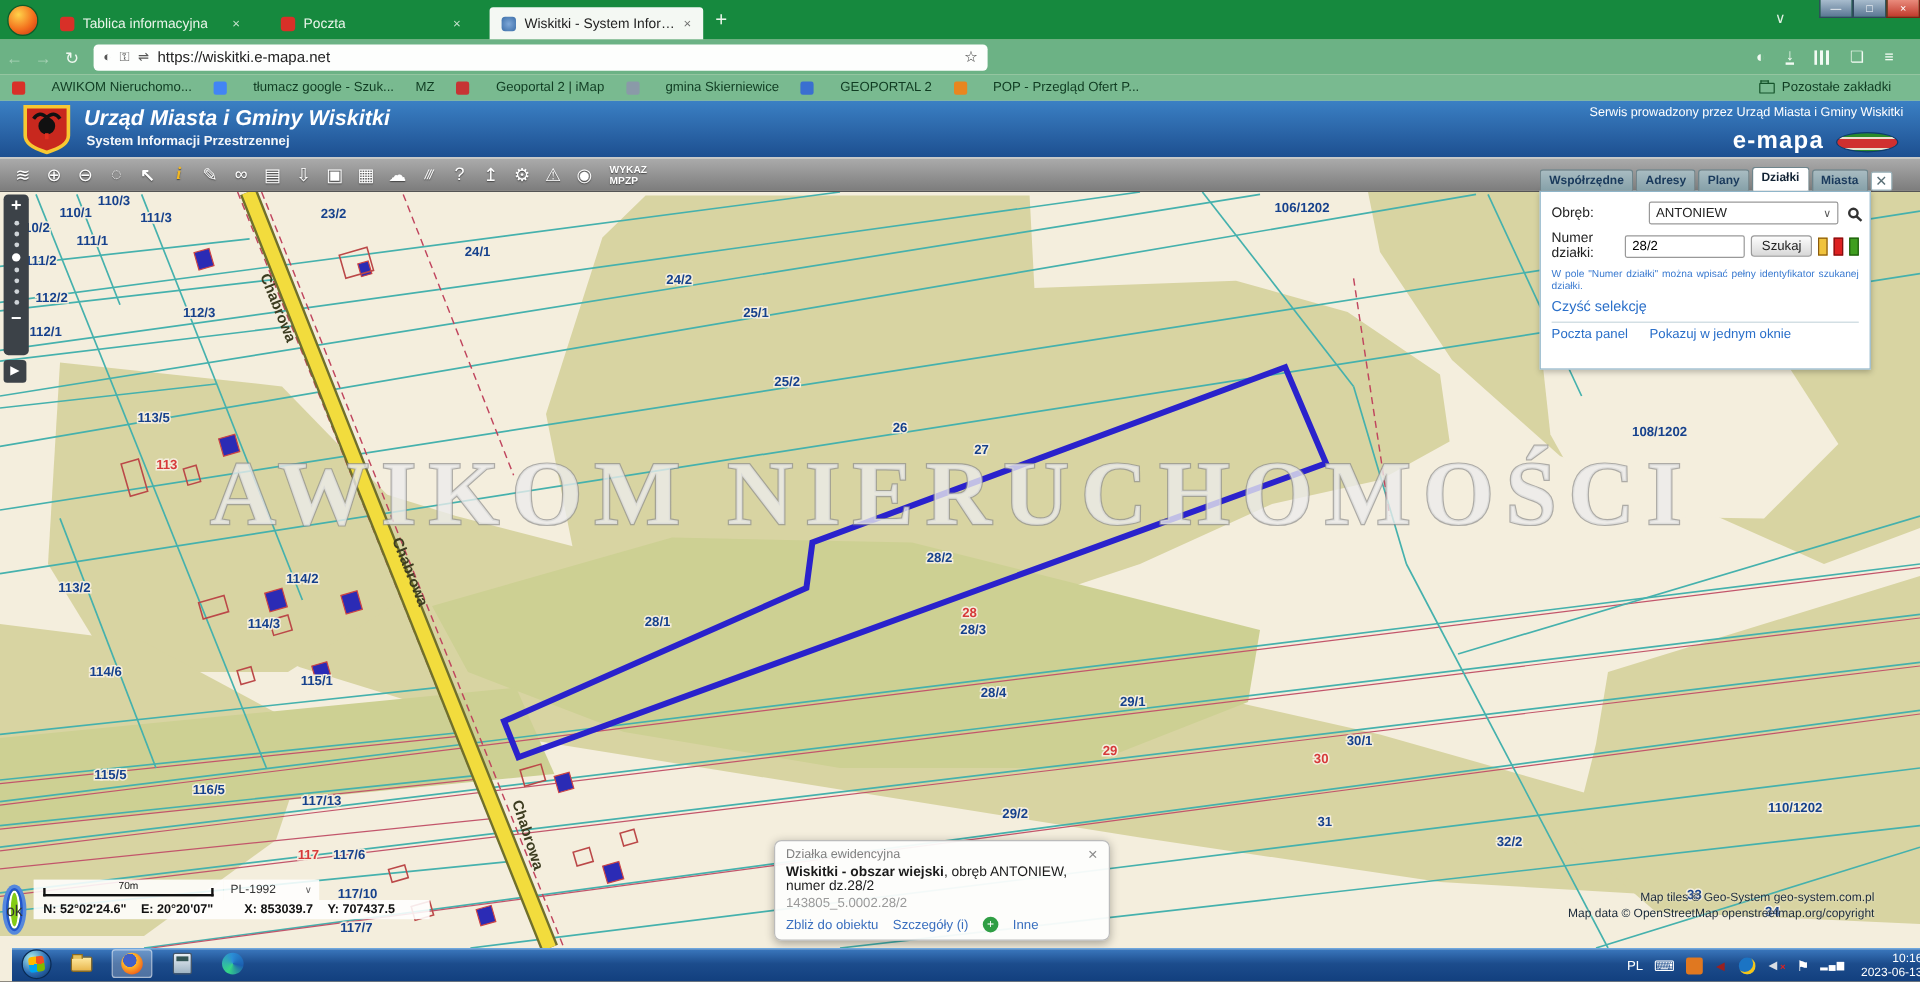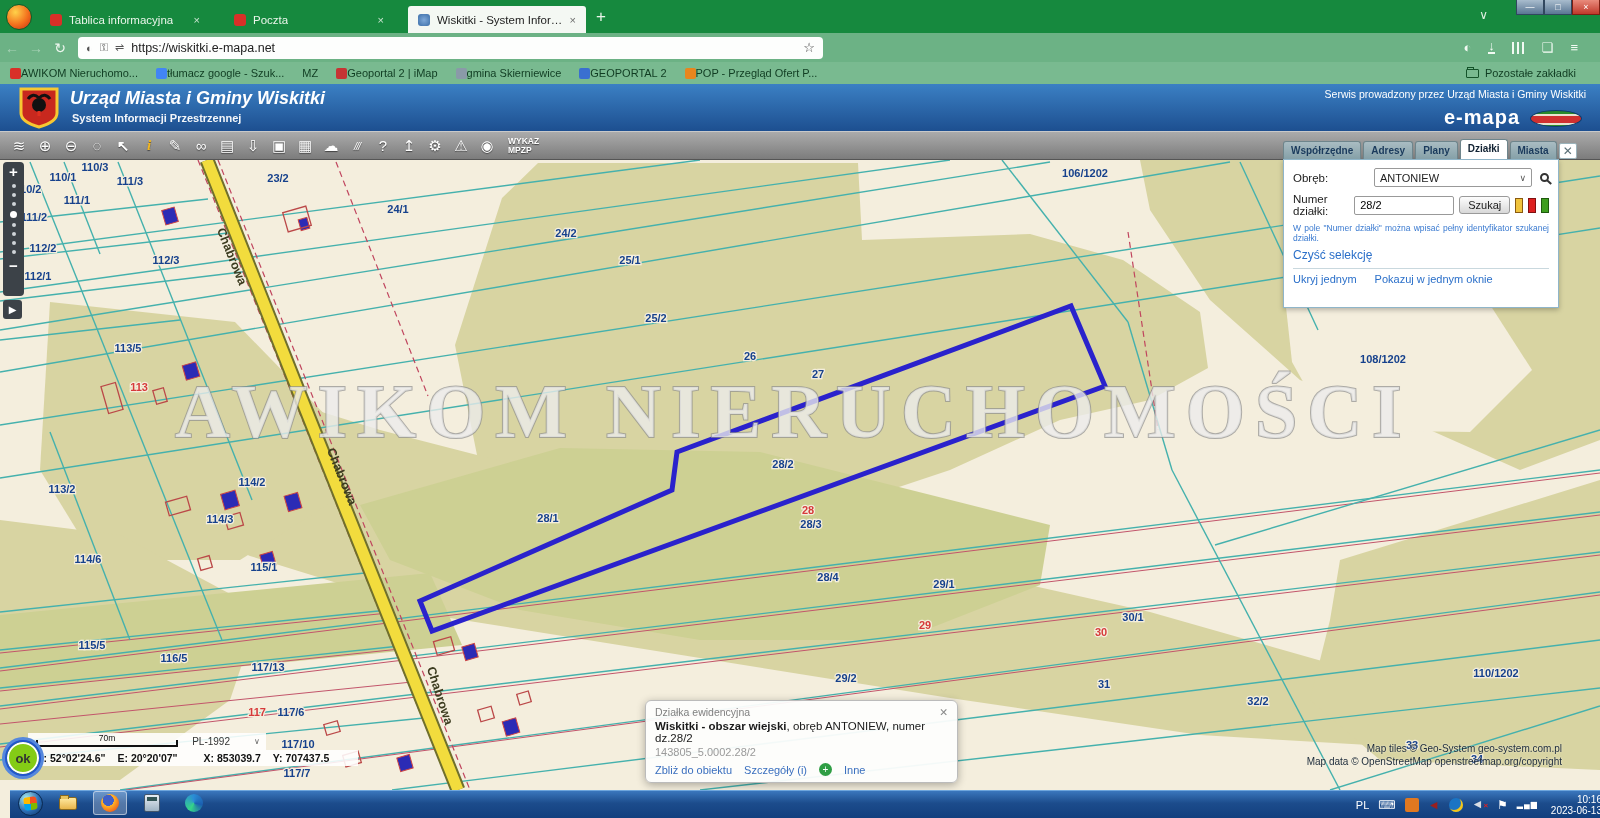--- a/index.html
+++ b/index.html
@@ -25,21 +25,21 @@
   .navarr.dim{opacity:.45}
   .urlbar{width:745px;height:22px;margin-left:6px;background:#fdfefd;border-radius:4px;display:flex;align-items:center;padding:0 8px;gap:7px;font-size:12.5px;color:#222}
   .uicon{color:#555;font-size:11px}
   .urltext{flex:1}
   .star{color:#444;font-size:13px}
   .navicons{margin-left:auto;display:flex;gap:17px;margin-right:22px;color:#f2faf3;font-size:13px;align-items:center}
   .dlicon{border-bottom:2px solid #f2faf3;line-height:10px;padding-bottom:1px}
   .libicon{width:13px;height:12px;background:repeating-linear-gradient(90deg,#f2faf3 0 2px,transparent 2px 5px)}
 
   .bookmarks{position:absolute;left:0;top:62px;width:1600px;height:22px;background:#79ba90;display:flex;align-items:center;padding:0 10px;font-size:11px;color:#103c22}
-  .bm{display:flex;align-items:center;gap:0;margin-right:18px;white-space:nowrap}
+  .bm{display:flex;align-items:center;gap:22px;margin-right:18px;white-space:nowrap}
   .fav{width:11px;height:11px;border-radius:2px;flex:0 0 11px}
   .otherbm{margin-left:auto;display:flex;gap:6px;align-items:center;margin-right:14px}
   .folder{width:13px;height:9px;border:1px solid #14532a;border-radius:1px;position:relative}
   .folder:before{content:"";position:absolute;left:0;top:-3px;width:5px;height:2px;border:1px solid #14532a;border-bottom:none}
 
   
   .siteheader{position:absolute;left:0;top:84px;width:1600px;height:47px;background:linear-gradient(#3b80c4,#1d4f90);color:#fff}
   .crest{position:absolute;left:18px;top:3px}
   .htitle{position:absolute;left:70px;top:4px;font-size:18px;font-weight:bold;font-style:italic}
   .hsub{position:absolute;left:72px;top:28px;font-size:11px;font-weight:bold;opacity:.95}
@@ -94,36 +94,36 @@
   .lens:after{content:"";position:absolute;width:6px;height:2px;background:#333;transform:rotate(42deg);right:-5px;bottom:-3px}
   .pinput{width:100px;border:1px solid #999;border-radius:2px;height:19px;padding:0 5px;font-size:11px}
   .pbtn{background:linear-gradient(#fdfdfd,#d8d8d8);border:1px solid #9a9a9a;border-radius:3px;font-size:11px;padding:2px 8px;color:#222}
   .swatch{width:10px;height:15px;border:1px solid #8a5a10}
   .help{color:#3a7ad0;font-size:8.5px;text-align:justify;line-height:10px;margin:2px 0 5px}
   .plink{color:#2a6fc9;font-size:12px}
   .pfoot{border-top:1px solid #c9d8de;margin-top:6px;padding-top:4px;display:flex;gap:18px}
   .pfoot .plink{font-size:11px}
 
   
-  .popup{position:absolute;left:645px;top:700px;width:313px;background:rgba(253,253,252,.95);border:1px solid #bbb;border-radius:6px;box-shadow:0 2px 8px rgba(0,0,0,.3);padding:5px 9px 6px;font-size:11px}
+  .popup{position:absolute;left:645px;top:700px;width:280px;background:rgba(253,253,252,.95);border:1px solid #bbb;border-radius:6px;box-shadow:0 2px 8px rgba(0,0,0,.3);padding:5px 9px 6px;font-size:11px}
   .pophead{display:flex;color:#808080;font-size:10.5px}
   .popclose{margin-left:auto;color:#8a8a8a}
   .poptitle{margin-top:2px;color:#1a1a1a;font-size:11.5px}
   .popid{color:#9a9a9a;margin-top:2px}
   .poplinks{display:flex;gap:12px;align-items:center;margin-top:5px}
   .poplink{color:#3a6fbf}
   .plus{background:#2f9e44;color:#fff;border-radius:50%;width:13px;height:13px;line-height:13px;text-align:center;font-size:10px}
 
   
   .scalebox{position:absolute;left:28px;top:733px;width:158px;height:17px;background:rgba(255,255,255,.88);display:flex;align-items:flex-end;justify-content:center;padding:0 8px 3px}
   .scalebar{border-left:2px solid #111;border-right:2px solid #111;border-bottom:2px solid #111;height:7px;width:100%;position:relative}
   .scalebar span{position:absolute;left:0;right:0;top:-7px;text-align:center;font-size:8.5px;color:#111}
   .crsbox{position:absolute;left:186px;top:733px;width:80px;height:17px;background:rgba(255,255,255,.88);display:flex;align-items:center;justify-content:center;gap:24px;font-size:10px;color:#333}
   .coordbox{position:absolute;left:28px;top:750px;width:330px;height:16px;background:rgba(255,255,255,.88);display:flex;align-items:center;gap:12px;padding:0 8px;font-size:10.5px;font-weight:bold;color:#111;white-space:nowrap}
-  .okbtn{position:absolute;left:5px;top:740px;width:36px;height:36px;border-radius:50%;background:#84cc16;border:2px solid #2255cc;box-shadow:0 0 0 2px #fff inset,0 0 0 3px #5588dd;display:flex;align-items:center;justify-content:center;font-size:13px;font-weight:bold;color:#333}
+  .okbtn{position:absolute;left:5px;top:740px;width:14px;height:36px;border-radius:50%;background:#84cc16;border:2px solid #2255cc;box-shadow:0 0 0 2px #fff inset,0 0 0 3px #5588dd;display:flex;align-items:center;justify-content:center;font-size:13px;font-weight:normal;color:#333}
 
   .attrib{position:absolute;right:38px;top:742px;text-align:right;font-size:10px;color:#1b2a3a;line-height:13px;text-shadow:0 0 2px #f4eedd}
 
   
   .taskbar{position:absolute;left:10px;top:790px;width:1600px;height:28px;background:linear-gradient(#3a77bd,#1c4c8c 45%,#123f7e);border-top:1px solid #6ea6dd;display:flex;}
   .orb{width:25px;height:25px;border-radius:50%;margin-left:8px;background:radial-gradient(circle at 32% 28%,#aee,#2c6db5 55%,#0d3264);border:1px solid #0a2a52;display:flex;align-items:center;justify-content:center}
   .flag{width:13px;height:13px;border-radius:3px;transform:rotate(-8deg);background:conic-gradient(#f25022 0 25%,#7fba00 0 50%,#00a4ef 0 75%,#ffb900 0)}
   .tkicon{width:34px;height:24px;margin-left:8px;display:flex;align-items:center;justify-content:center;border-radius:3px}
   .tkicon.active{background:rgba(255,255,255,.25);border:1px solid rgba(255,255,255,.5)}
   .exfolder{width:18px;height:13px;background:linear-gradient(#ffe9a0,#e8b64c);border:1px solid #8a6a20;border-radius:2px;position:relative}
@@ -451,21 +451,21 @@
         <span class="plabel" data-name="numer-label">Numer działki:</span>
         <input class="pinput" data-name="numer-input" value="28/2" style="">
         <button class="pbtn" data-name="szukaj-button">Szukaj</button>
         <span class="swatch" id="sw0" data-name="swatch-yellow" style="background: rgb(240, 195, 60);"></span>
         <span class="swatch" id="sw1" data-name="swatch-red" style="border-color: rgb(128, 16, 16); background: rgb(221, 32, 32);"></span>
         <span class="swatch" id="sw2" data-name="swatch-green" style="border-color: rgb(30, 90, 14); background: rgb(63, 158, 31);"></span>
       </div>
       <div class="help" data-name="panel-help-text">W pole "Numer działki" można wpisać pełny identyfikator szukanej działki.</div>
       <a class="plink" data-name="clear-selection-link">Czyść selekcję</a>
       <div class="pfoot">
-        <a class="plink" data-name="hide-panel-link">Ukryj jednym</a>
+        <a class="plink" data-name="hide-panel-link">Poczta panel</a>
         <a class="plink" data-name="single-window-link">Pokazuj w jednym oknie</a>
       </div>
     </div>
   </div>
 
   <div class="popup" data-name="parcel-info-popup">
     <div class="pophead">
       <span data-name="popup-title">Działka ewidencyjna</span>
       <span class="popclose" data-name="popup-close-icon">✕</span>
     </div>

